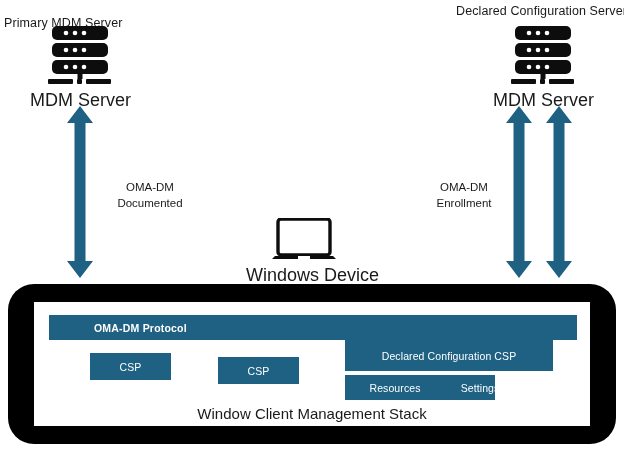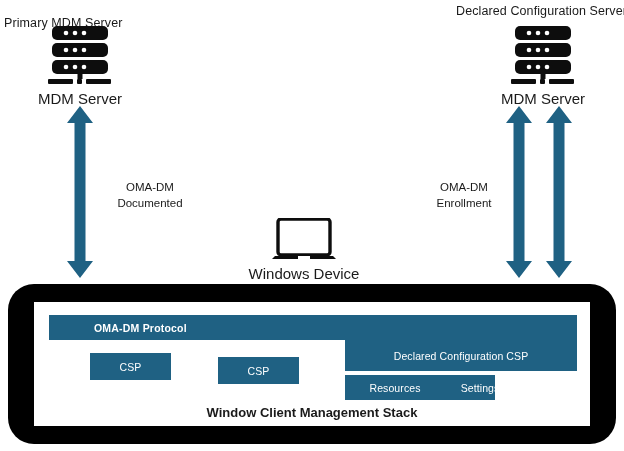--- a/index.html
+++ b/index.html
@@ -19,21 +19,21 @@
   }
   .abs { position: absolute; }
 
   .title-label {
     font-size: 12.5px;
     color: #1a1a1a;
     white-space: nowrap;
     letter-spacing: 0.1px;
   }
   .node-label {
-    font-size: 15px;
+    font-size: 18px;
     color: #1a1a1a;
     white-space: nowrap;
     text-align: center;
   }
   .flow-label {
     font-size: 11.5px;
     color: #1a1a1a;
     white-space: nowrap;
     text-align: center;
     line-height: 16px;
@@ -78,25 +78,24 @@
     display: flex;
     align-items: center;
     justify-content: center;
     box-sizing: border-box;
     font-size: 10.5px;
     text-align: center;
     letter-spacing: 0.1px;
   }
   .stack-footer {
     position: absolute;
-    font-size: 13px;
-    color: #1a1a1a;
-    text-align: center;
-    white-space: nowrap;
-    font-weight: bold;
+    font-size: 15px;
+    color: #1a1a1a;
+    text-align: center;
+    white-space: nowrap;
   }
 </style>
 </head>
 <body>
 
 <div id="canvas">
 
   <div class="abs title-label" style="left:4px; top:16px;">Primary MDM Server</div>
 
   <div class="abs title-label" style="left:456px; top:4px;">Declared Configuration Server</div>
@@ -182,21 +181,21 @@
   <div class="abs stack-frame" style="left:8px; top:284px; width:608px; height:160px;">
 
     <div class="stack-inner" style="left:26px; top:18px; width:556px; height:124px;">
 
       <div class="bar-oma" style="left:15px; top:13px; width:528px; height:25px;padding-left:45px;">OMA-DM Protocol</div>
 
       <div class="box-teal" style="left:56px; top:51px; width:81px; height:27px;">CSP</div>
 
       <div class="box-teal" style="left:184px; top:55px; width:81px; height:27px;">CSP</div>
 
-      <div class="box-teal" style="left:311px; top:38px; width:232px; height:31px;">Declared Configuration CSP</div>
+      <div class="box-teal" style="left:311px; top:38px; width:208px; height:31px;">Declared Configuration CSP</div>
 
       <div class="box-teal" style="left:311px; top:73px; width:100px; height:25px;">Resources</div>
 
       <div class="box-teal" style="left:395px; top:73px; width:66px; height:25px;padding-left:36px;">Settings</div>
 
 
       <div class="stack-footer" style="left:0px; top:103px; width:556px;">Window Client Management Stack</div>
     </div>
   </div>
 

